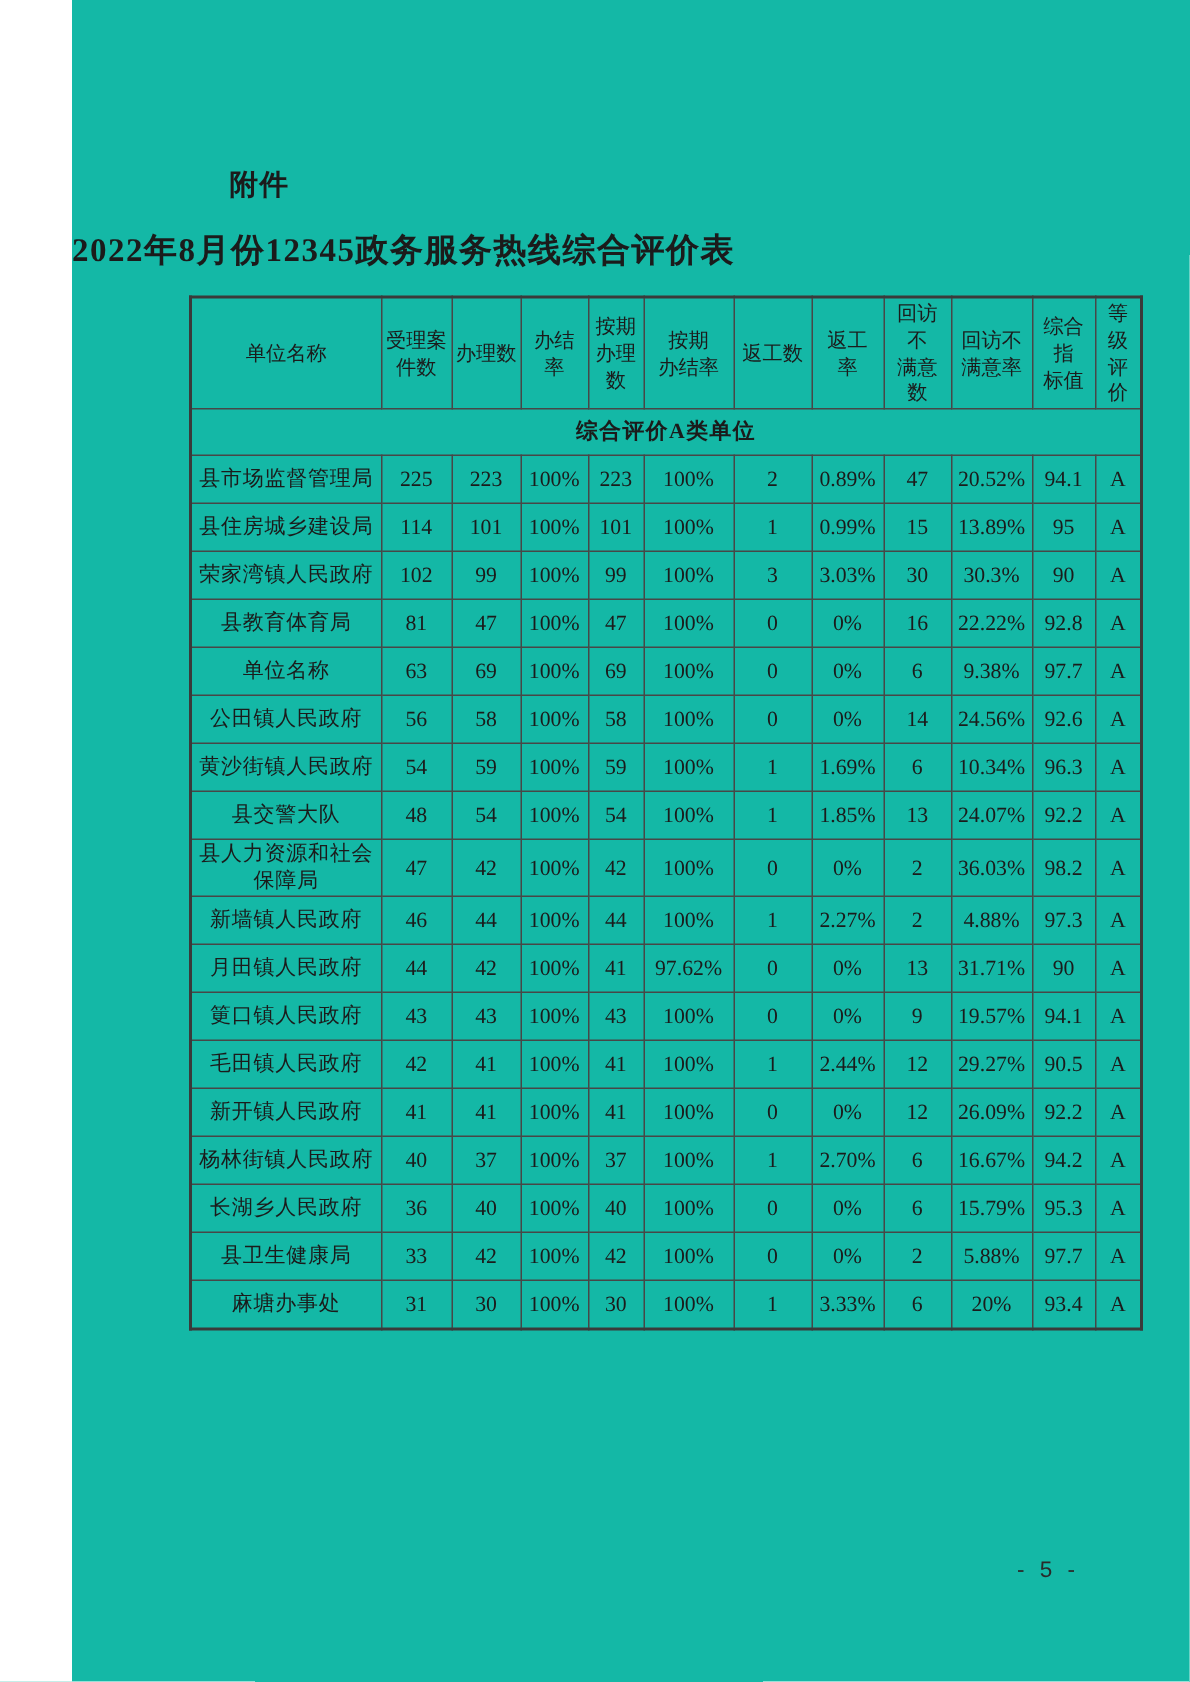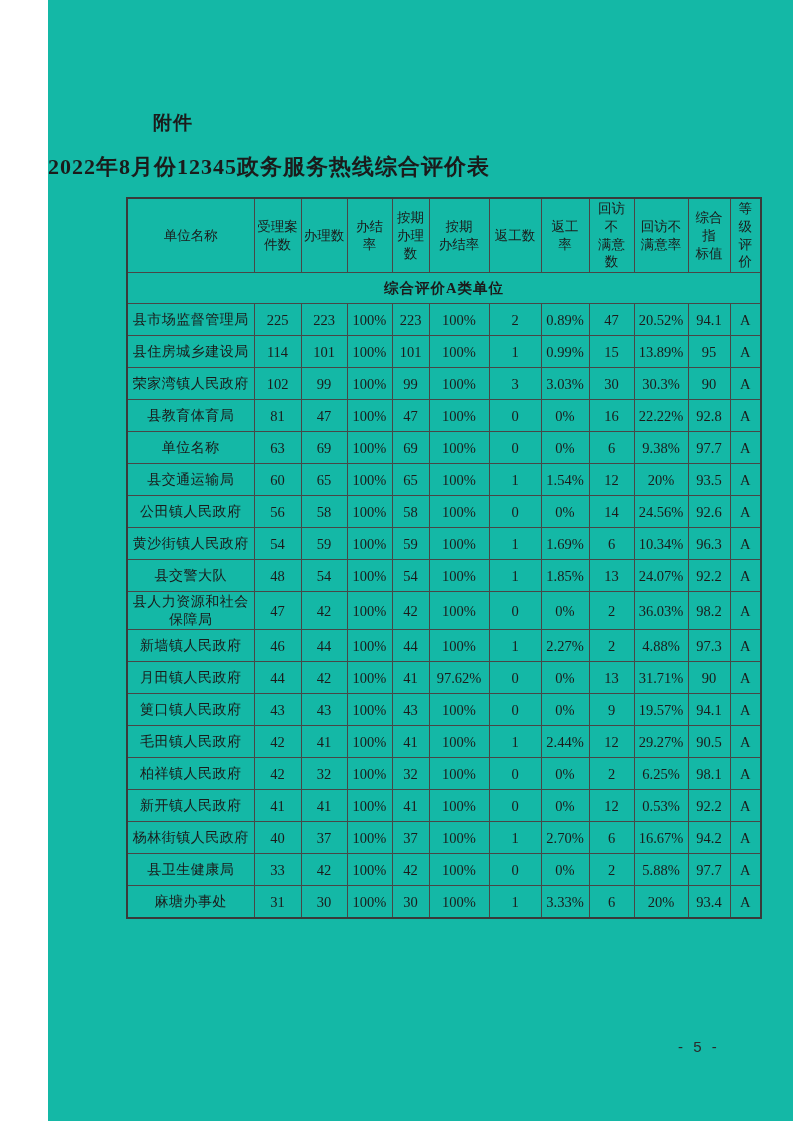--- a/index.html
+++ b/index.html
@@ -205,34 +205,20 @@
             <td>69</td>
             <td>100%</td>
             <td>0</td>
             <td>0%</td>
             <td>6</td>
             <td>9.38%</td>
             <td>97.7</td>
             <td>A</td>
           </tr>
           <tr>
-            <td class="name-cell">县交通运输局</td>
-            <td>60</td>
-            <td>65</td>
-            <td>100%</td>
-            <td>65</td>
-            <td>100%</td>
-            <td>1</td>
-            <td>1.54%</td>
-            <td>12</td>
-            <td>20%</td>
-            <td>93.5</td>
-            <td>A</td>
-          </tr>
-          <tr>
             <td class="name-cell">公田镇人民政府</td>
             <td>56</td>
             <td>58</td>
             <td>100%</td>
             <td>58</td>
             <td>100%</td>
             <td>0</td>
             <td>0%</td>
             <td>14</td>
             <td>24.56%</td>
@@ -331,62 +317,62 @@
             <td>41</td>
             <td>100%</td>
             <td>1</td>
             <td>2.44%</td>
             <td>12</td>
             <td>29.27%</td>
             <td>90.5</td>
             <td>A</td>
           </tr>
           <tr>
-            <td class="name-cell">柏祥镇人民政府</td>
-            <td>42</td>
-            <td>32</td>
-            <td>100%</td>
-            <td>32</td>
-            <td>100%</td>
-            <td>0</td>
-            <td>0%</td>
-            <td>2</td>
-            <td>6.25%</td>
-            <td>98.1</td>
-            <td>A</td>
-          </tr>
-          <tr>
             <td class="name-cell">新开镇人民政府</td>
             <td>41</td>
             <td>41</td>
             <td>100%</td>
             <td>41</td>
             <td>100%</td>
             <td>0</td>
             <td>0%</td>
             <td>12</td>
-            <td>0.53%</td>
+            <td>26.09%</td>
             <td>92.2</td>
             <td>A</td>
           </tr>
           <tr>
             <td class="name-cell">杨林街镇人民政府</td>
             <td>40</td>
             <td>37</td>
             <td>100%</td>
             <td>37</td>
             <td>100%</td>
             <td>1</td>
             <td>2.70%</td>
             <td>6</td>
             <td>16.67%</td>
             <td>94.2</td>
             <td>A</td>
           </tr>
           <tr>
+            <td class="name-cell">长湖乡人民政府</td>
+            <td>36</td>
+            <td>40</td>
+            <td>100%</td>
+            <td>40</td>
+            <td>100%</td>
+            <td>0</td>
+            <td>0%</td>
+            <td>6</td>
+            <td>15.79%</td>
+            <td>95.3</td>
+            <td>A</td>
+          </tr>
+          <tr>
             <td class="name-cell">县卫生健康局</td>
             <td>33</td>
             <td>42</td>
             <td>100%</td>
             <td>42</td>
             <td>100%</td>
             <td>0</td>
             <td>0%</td>
             <td>2</td>
             <td>5.88%</td>

